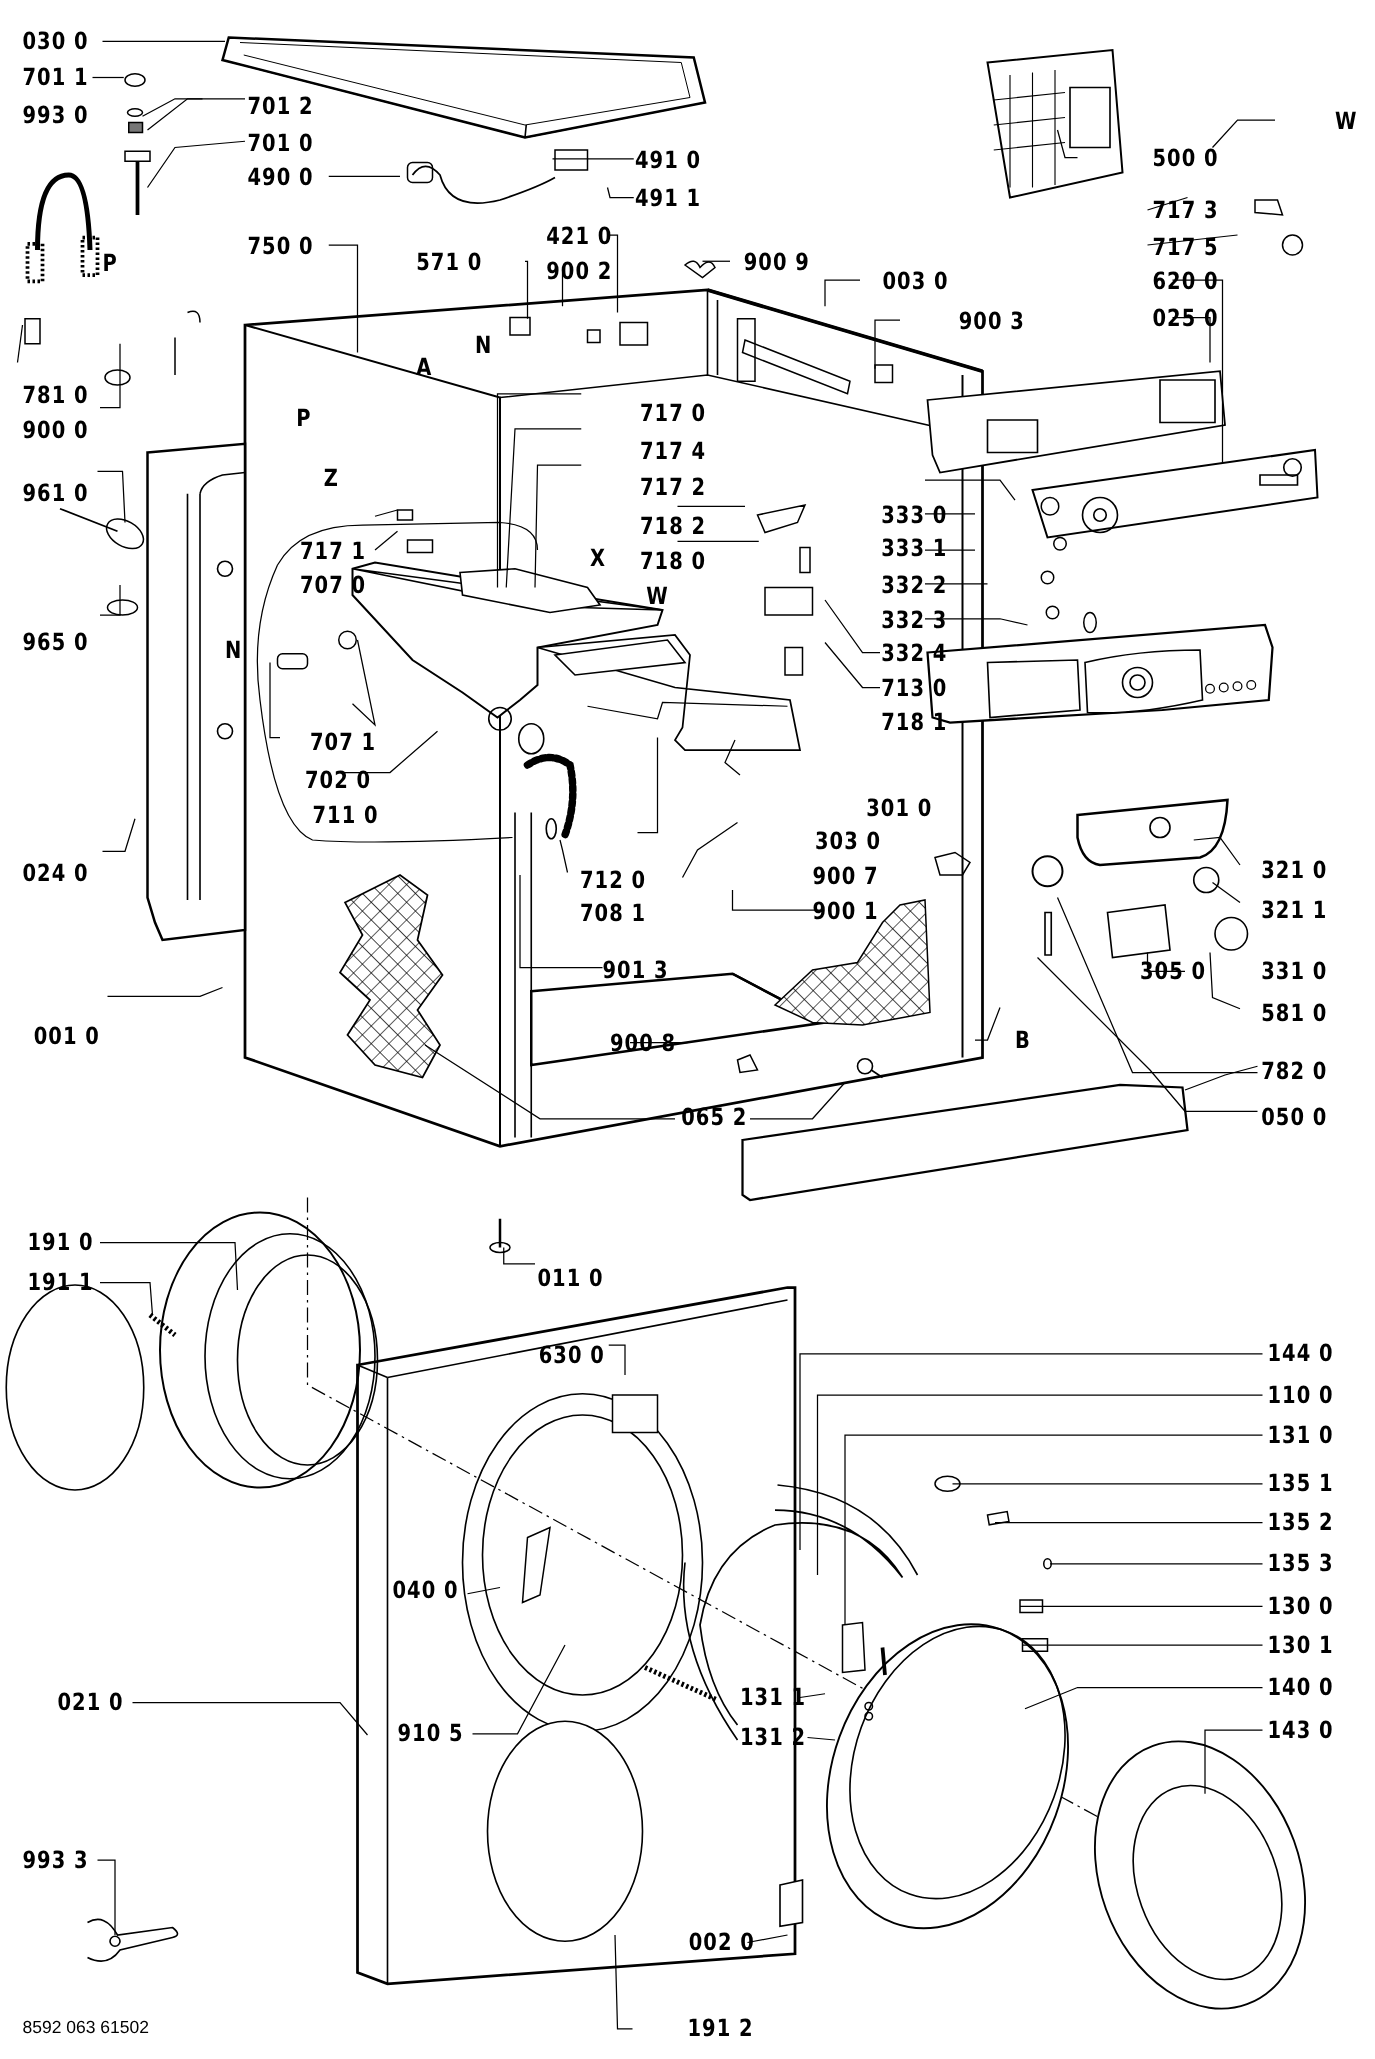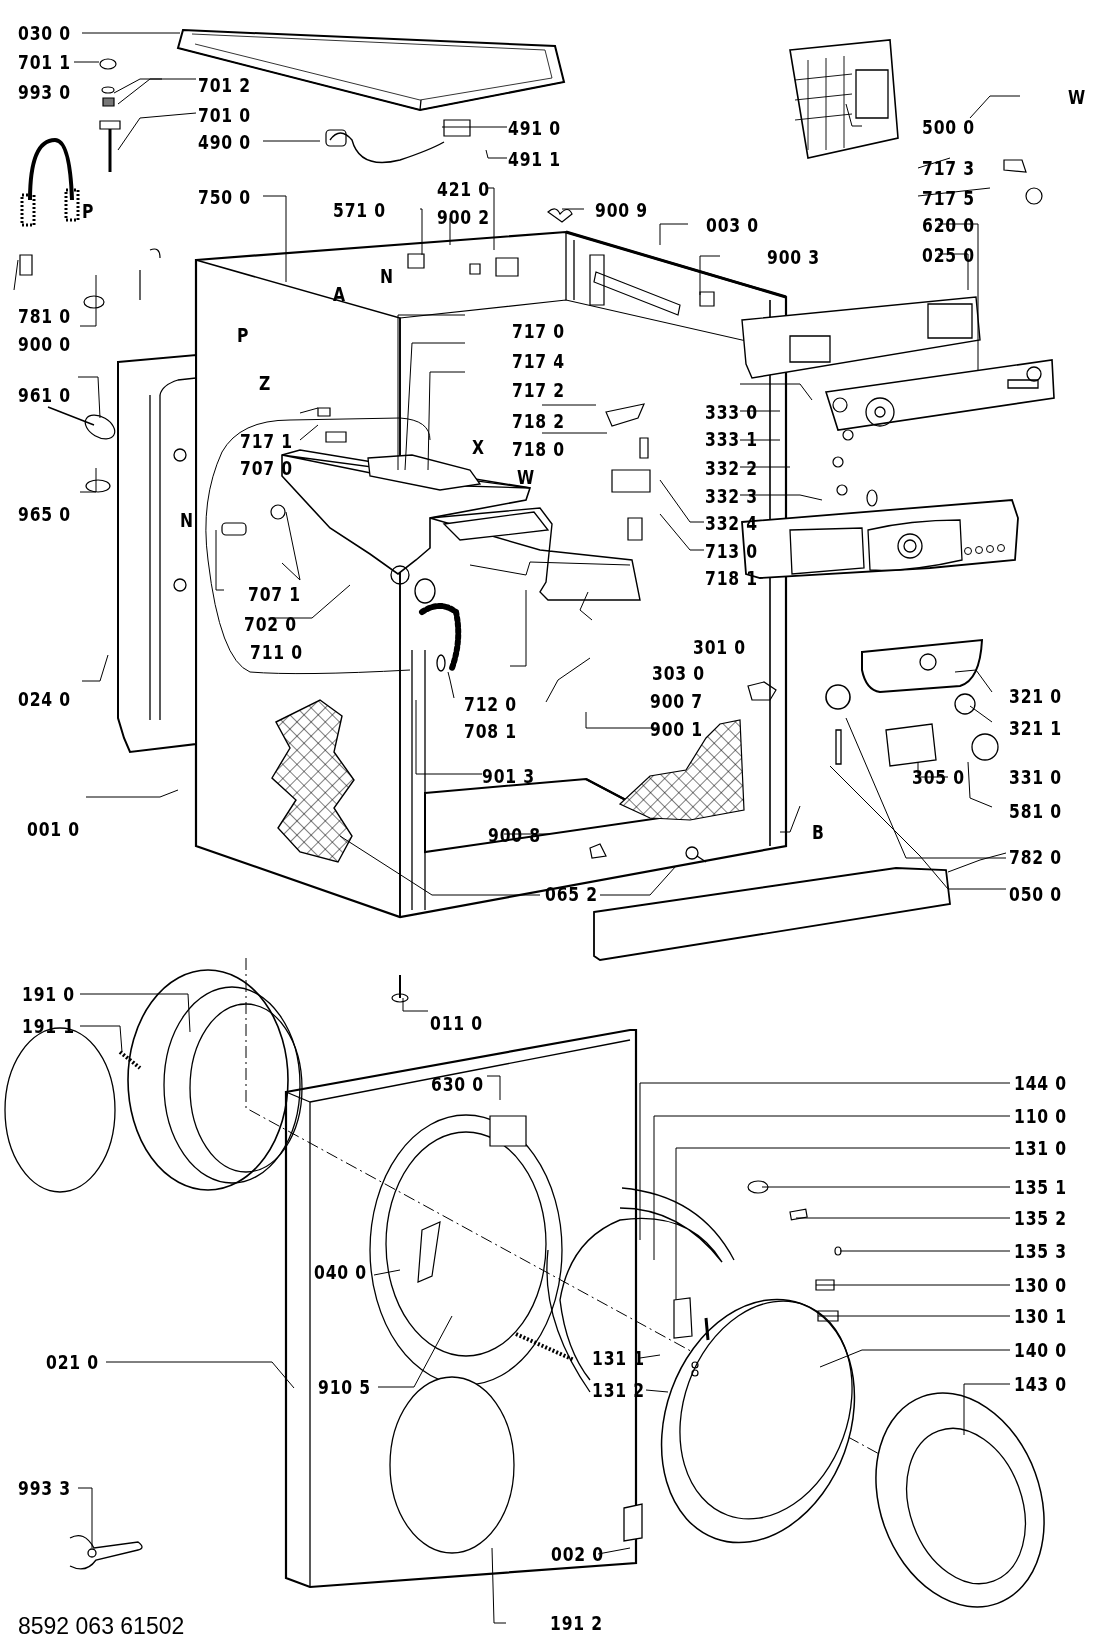--- a/index.html
+++ b/index.html
@@ -1,19 +1,19 @@
 <!DOCTYPE html>
 <html><head>
 <meta charset="utf-8">
 <style>
   html, body { margin: 0; padding: 0; background: #ffffff; }
   body { width: 1100px; height: 1647px; position: relative; overflow: hidden; font-family: "DejaVu Sans Condensed", "DejaVu Sans", sans-serif; }
   #diagram { position: absolute; left: 0; top: 0; width: 1100px; height: 1647px; }
   .lbl { position: absolute; font-family: "DejaVu Sans", sans-serif; font-weight: bold; font-size: 19px; color: #000; white-space: pre; letter-spacing: 1px; transform: scaleX(0.82); transform-origin: left center; line-height: 22px; }
-  .code { position: absolute; font-family: "Liberation Sans", sans-serif; font-size: 23px; color: #000; }
+  .code { position: absolute; font-family: "Liberation Sans", sans-serif; font-size: 14px; color: #000; }
   svg line, svg polyline, svg path, svg rect, svg ellipse, svg circle, svg polygon { vector-effect: non-scaling-stroke; }
 </style>
 </head>
 <body>
 
 <svg id="diagram" viewBox="0 0 1100 1647" xmlns="http://www.w3.org/2000/svg" fill="none" stroke="#000" stroke-width="1.3">
 
   <g>
     <polygon points="183,30 555,46 564,82 420,110 178,48" fill="#fff" stroke-width="2"></polygon>
     <polyline points="178,48 420,110 564,82" stroke-width="1"></polyline>

